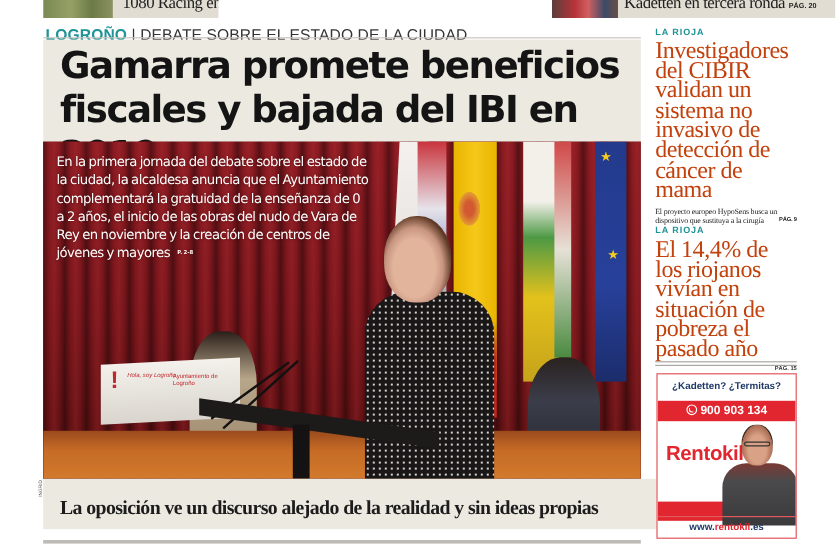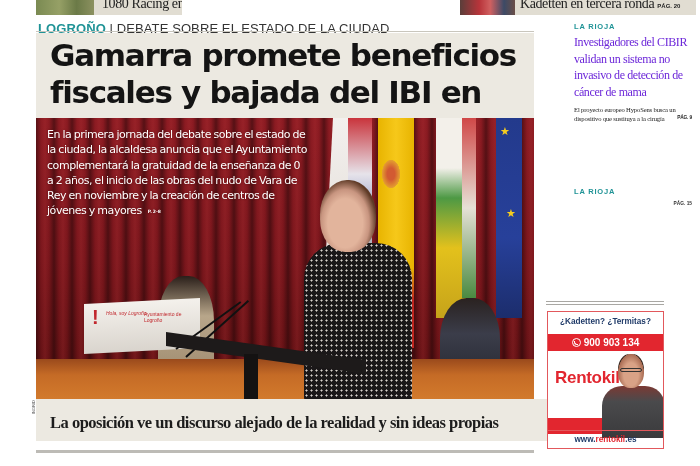--- a/index.html
+++ b/index.html
@@ -66,23 +66,23 @@
 
   .deck { position: absolute; left: 11px; top: 9px; width: 260px; font-family: "DejaVu Sans", sans-serif; font-size: 11px; line-height: 15.3px; color: #ffffff; letter-spacing: -0.45px; word-spacing: -0.6px; text-shadow: 0 0 2px rgba(60,0,0,0.5); }
   .deck .pg { font-size: 4.5px; font-weight: bold; letter-spacing: 0; margin-left: 6px; vertical-align: middle; }
 
   .sub-box { position: absolute; left: 36px; top: 399px; width: 514px; height: 42px; background: #ece9e1; }
   .subhead { position: absolute; left: 14px; top: 14px; font-family: "Liberation Serif", serif; font-weight: bold; font-size: 16.5px; color: #1c1c1c; letter-spacing: -0.5px; white-space: nowrap; }
   .photo-credit { position: absolute; left: 31px; top: 414px; font-size: 4px; color: #444; transform: rotate(-90deg); transform-origin: left top; white-space: nowrap; }
   .bottom-rule { position: absolute; left: 36px; top: 450px; width: 498px; height: 3px; background: #bdbbb6; }
 
   
-  .rc { position: absolute; left: 546px; width: 118px; margin-left: 28px; }
+  .rc { position: absolute; left: 546px; width: 118px; }
   .rc-label { font-size: 7.5px; font-weight: bold; color: #1f9396; letter-spacing: 0.8px; }
-  .rc-head { font-family: "Liberation Serif", serif; font-size: 12px; line-height: 16.6px; color: #6d28d9; letter-spacing: -0.4px; }
+  .rc-head { font-family: "Liberation Serif", serif; font-size: 20px; line-height: 16.6px; color: #c2410c; letter-spacing: -0.4px; }
   .rc-body { font-family: "Liberation Serif", serif; font-size: 6.6px; line-height: 8.3px; color: #222; letter-spacing: -0.15px; }
   .rc-pag { font-size: 4.8px; font-weight: bold; color: #333; text-align: right; }
   .story1 { top: 22px; }
   .story1 .rc-head { margin-top: 3px; }
   .story1 .rc-body { margin-top: 6px; position: relative; }
   .story1 .rc-body .pinline { position: absolute; right: 0; bottom: 1px; font-family: "Liberation Sans", sans-serif; font-size: 4.8px; font-weight: bold; }
   .story2 { top: 187px; }
   .story2 .rc-head { margin-top: 4px; }
   .story2 .rc-pag { margin-top: 5px; }
   .rc-double-rule { position: absolute; left: 546px; top: 301px; width: 118px; height: 4px; border-top: 1px solid #a9a7a3; border-bottom: 1px solid #a9a7a3; }
@@ -165,20 +165,21 @@
 <div class="bottom-rule"></div>
 
 <div class="rc story1">
   <div class="rc-label">LA RIOJA</div>
   <div class="rc-head">Investigadores del CIBIR validan un sistema no invasivo de detección de cáncer de mama</div>
   <div class="rc-body"><span>El proyecto europeo HypoSens busca un dispositivo que sustituya a la cirugía</span><span class="pinline">PÁG. 9</span></div>
 </div>
 
 <div class="rc story2">
   <div class="rc-label">LA RIOJA</div>
+  <div class="rc-head">El 14,4% de los riojanos vivían en situación de pobreza el pasado año</div>
   <div class="rc-pag">PÁG. 15</div>
 </div>
 
 <div class="rc-double-rule"></div>
 
 <div class="ad">
   <div class="ad-q">¿Kadetten? ¿Termitas?</div>
   <div class="ad-phone-bar">
     <span class="ph-icon"></span><span>900 903 134</span>
   </div>

